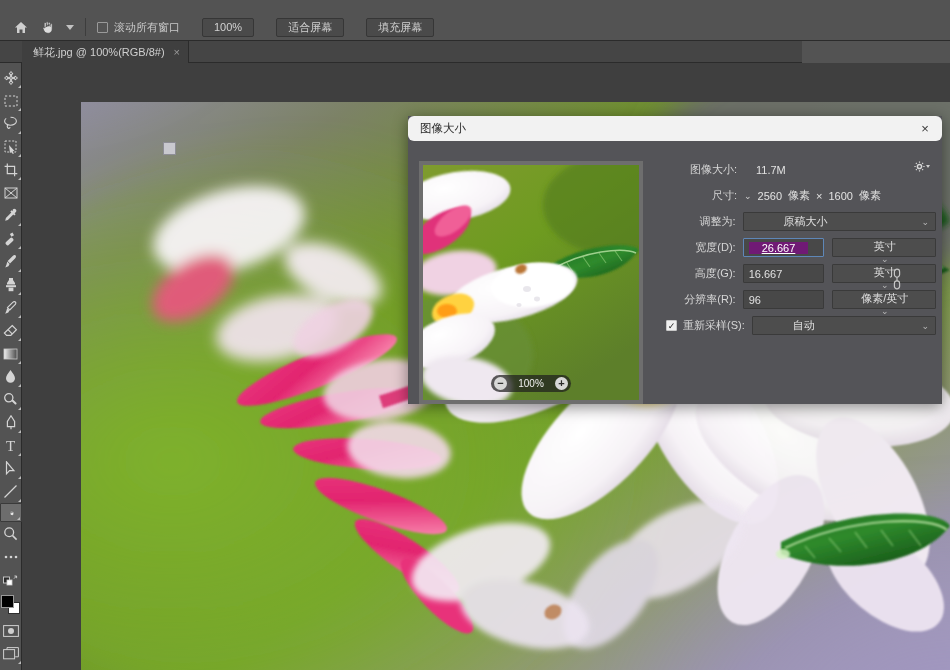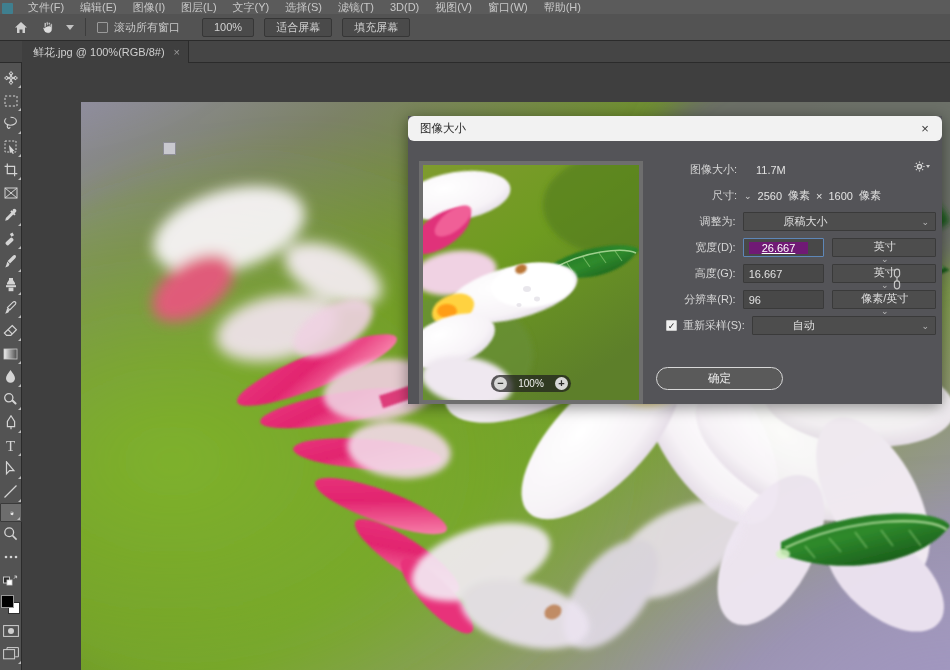--- a/index.html
+++ b/index.html
@@ -49,27 +49,27 @@
   .cbox {
     width: 11px; height: 11px; border: 1px solid #9a9a9a;
     background: #545454; border-radius: 1px;
   }
   .ob-btn {
     background: #4a4a4a; border: 1px solid #363636;
     color: #d2d2d2; font-size: 11px;
     height: 19px; min-width: 52px; padding: 0 11px;
     border-radius: 2px;
     display: flex; align-items: center; justify-content: center;
-    margin-left: 10px;
+    margin-left: 22px;
   }
   .ob-btn.first { margin-left: 22px; }
 
   
   .tabbar {
-    position: absolute; left: 0; top: 41px; width: 950px; height: 22px;
+    position: absolute; left: 0; top: 41px; width: 802px; height: 22px;
     background: #454545;
     border-bottom: 1px solid #2b2b2b;
   }
   .doc-tab {
     position: absolute; left: 22px; top: 0; height: 22px;
     background: #3f3f3f;
     display: flex; align-items: center;
     padding: 0 8px 0 11px; gap: 9px;
     border-right: 1px solid #2b2b2b;
   }
@@ -237,34 +237,20 @@
     color: #eaeaea; font-size: 11.5px;
     display: flex; align-items: center; justify-content: center;
   }
   .dbtn.primary { border-color: #d8d8d8; }
 </style>
 </head>
 <body>
 
 <div id="app">
 
-  <div class="menubar">
-    <div class="app-sq"></div>
-    <div class="menu-item">文件(F)</div>
-    <div class="menu-item">编辑(E)</div>
-    <div class="menu-item">图像(I)</div>
-    <div class="menu-item">图层(L)</div>
-    <div class="menu-item">文字(Y)</div>
-    <div class="menu-item">选择(S)</div>
-    <div class="menu-item">滤镜(T)</div>
-    <div class="menu-item">3D(D)</div>
-    <div class="menu-item">视图(V)</div>
-    <div class="menu-item">窗口(W)</div>
-    <div class="menu-item">帮助(H)</div>
-  </div>
 
   <div class="optionsbar">
     <div class="ob-home">
       <svg width="14" height="13" viewBox="0 0 14 13">
           <path d="M7 1 L13 6.5 H11 V12 H8.5 V8.5 H5.5 V12 H3 V6.5 H1 Z" fill="#cfcfcf"></path>
         </svg>
     </div>
     <div class="ob-tool">
       <svg width="16" height="16" viewBox="0 0 16 16">
           <path d="M4.2 9.3V4.4a1 1 0 012 0v3.3m0-3.9a1 1 0 012 0v3.8m0-3.4a1 1 0 012 0v3.7m0-2.3a1 1 0 012 0v4.4c0 2.3-1.6 4.3-4 4.3-2.1 0-3.2-.9-4.1-2.2L3 9.6a1 1 0 011.6-1.1z" fill="#dcdcdc" stroke="#4a4a4a" stroke-width="0.7"></path>
@@ -783,19 +769,18 @@
           <svg width="10" height="26" viewBox="0 0 10 26">
               <path d="M5 2.2a2.6 2.6 0 012.6 2.6v2.8a2.6 2.6 0 11-5.2 0V4.8A2.6 2.6 0 015 2.2z" fill="none" stroke="#c6c6c6" stroke-width="1.2"></path>
               <path d="M5 13.8a2.6 2.6 0 012.6 2.6v2.8a2.6 2.6 0 11-5.2 0v-2.8A2.6 2.6 0 015 13.8z" fill="none" stroke="#c6c6c6" stroke-width="1.2"></path>
               <path d="M5 10v4" stroke="#c6c6c6" stroke-width="1.2"></path>
             </svg>
         </span>
 
       </div>
 
       <div class="dlg-buttons">
-        <div class="dbtn primary">确定</div>
       </div>
 
     </div>
   </div>
 
 </div>
 
 </body></html>

